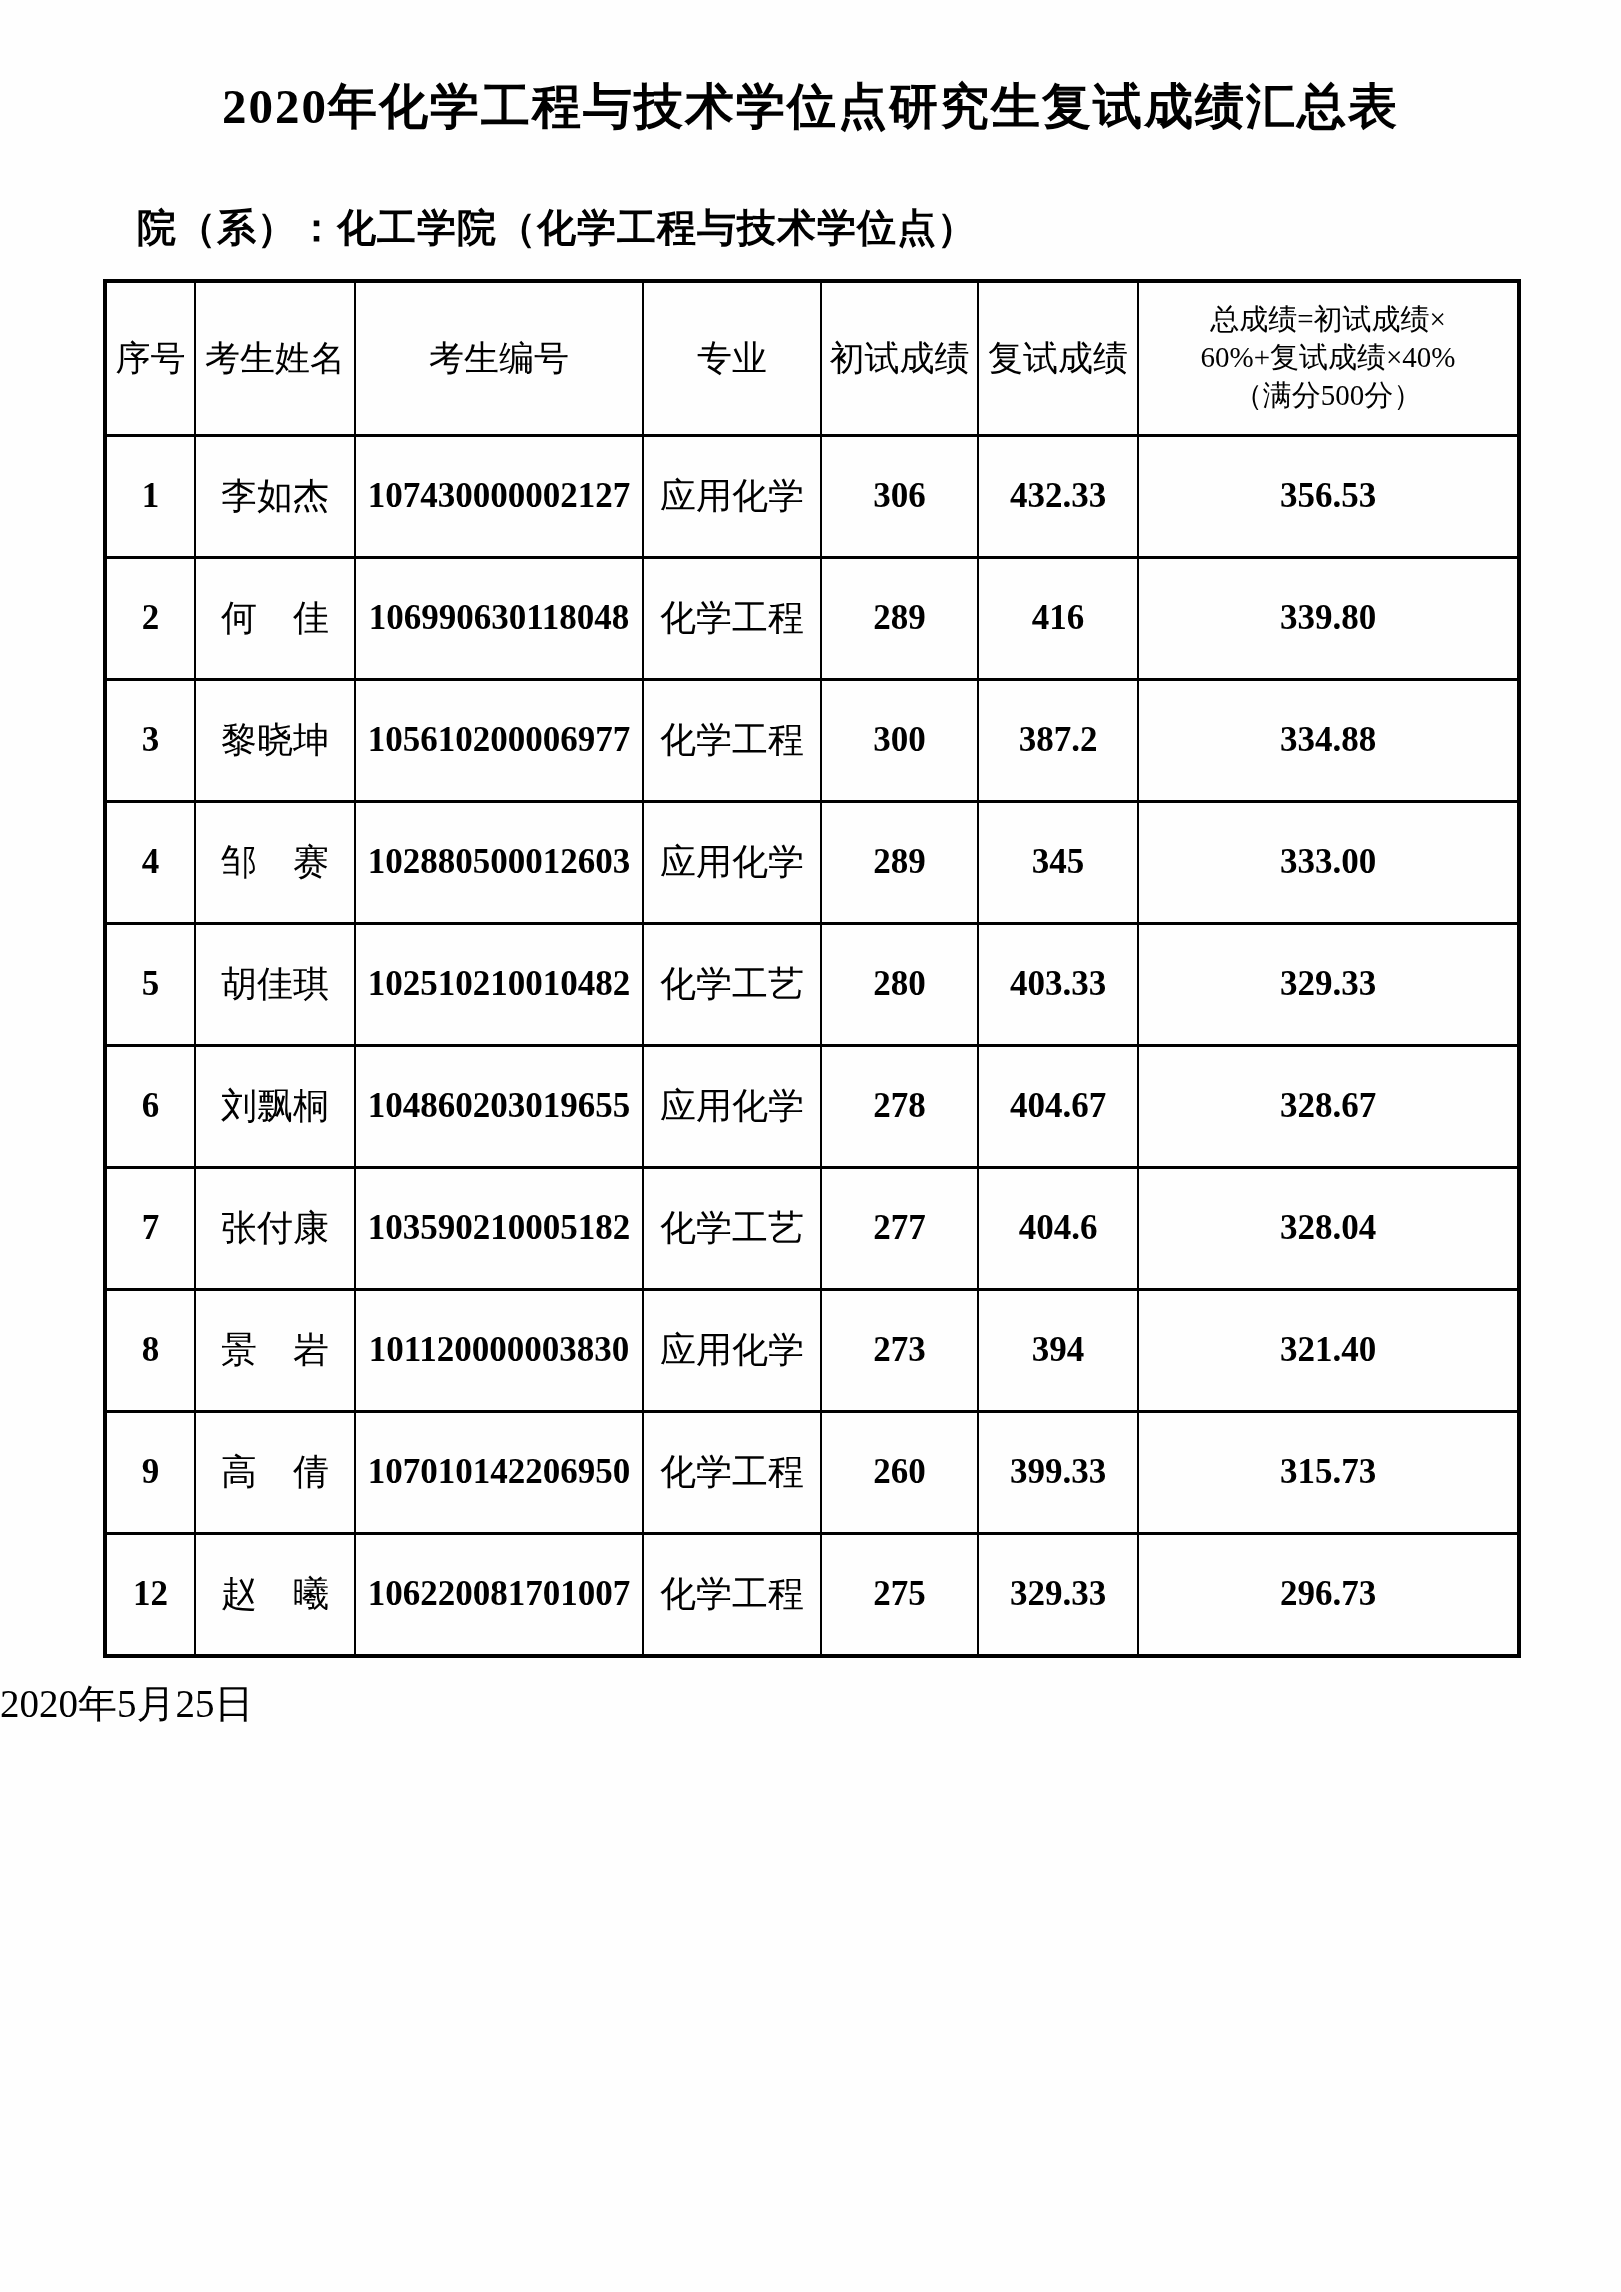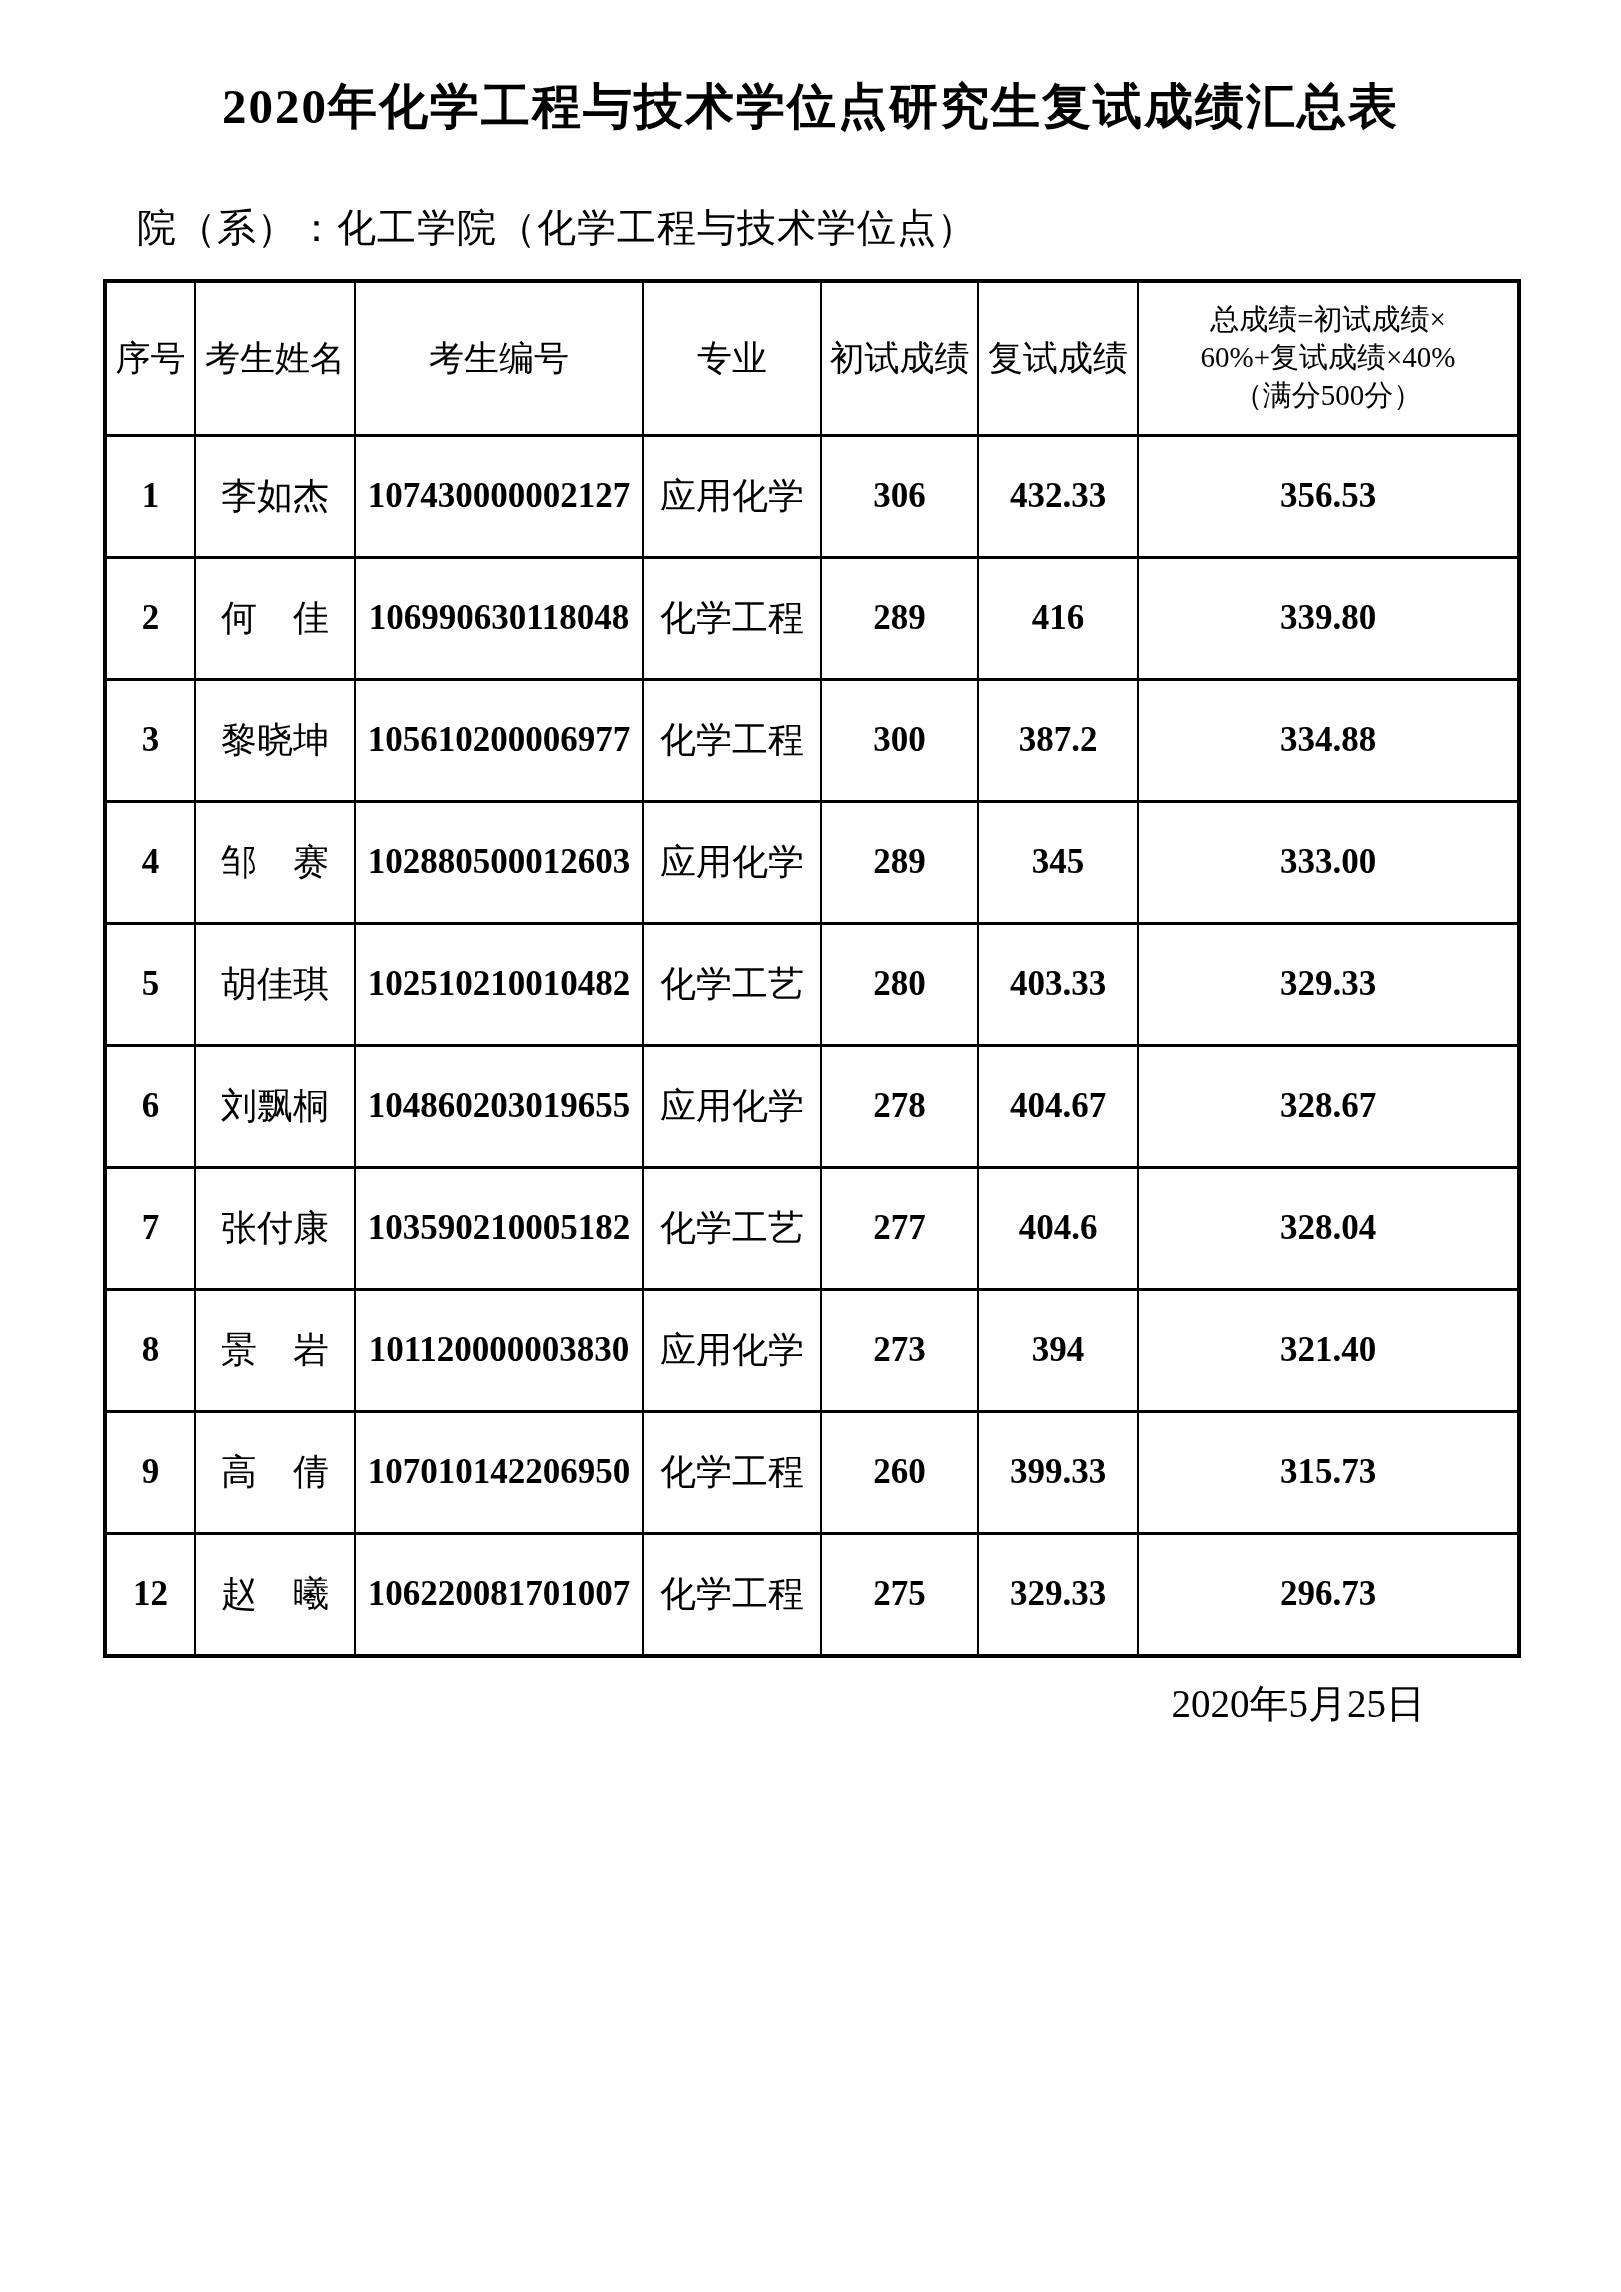--- a/index.html
+++ b/index.html
@@ -18,20 +18,21 @@
     padding-top: 74px;
     text-align: center;
     font-size: 49px;
     font-weight: bold;
     letter-spacing: 2px;
   }
   .dept {
     margin: 61px 0 23.5px 137px;
     font-size: 39px;
     letter-spacing: 1px;
+    font-weight: bold;
   }
   table.score {
     margin-left: 103px;
     width: 1414px;
     border-collapse: collapse;
     table-layout: fixed;
     border: 4.9px solid #000;
   }
   table.score th, table.score td {
     border: 2px solid #000;
@@ -49,21 +50,20 @@
   }
   table.score th.small { font-size: 29px; line-height: 1.3; }
   table.score td {
     height: 119px;
     font-size: 36px;
   }
   table.score td.num { font-weight: bold; font-size: 35px; letter-spacing: 0px; }
   .date-line {
     margin-top: 19.6px;
     margin-right: 196px;
-    text-align: right;
     font-size: 39px;
   }
 </style>
 </head>
 <body>
 
 <div class="page">
 
   <h1 class="title">2020年化学工程与技术学位点研究生复试成绩汇总表</h1>
 

